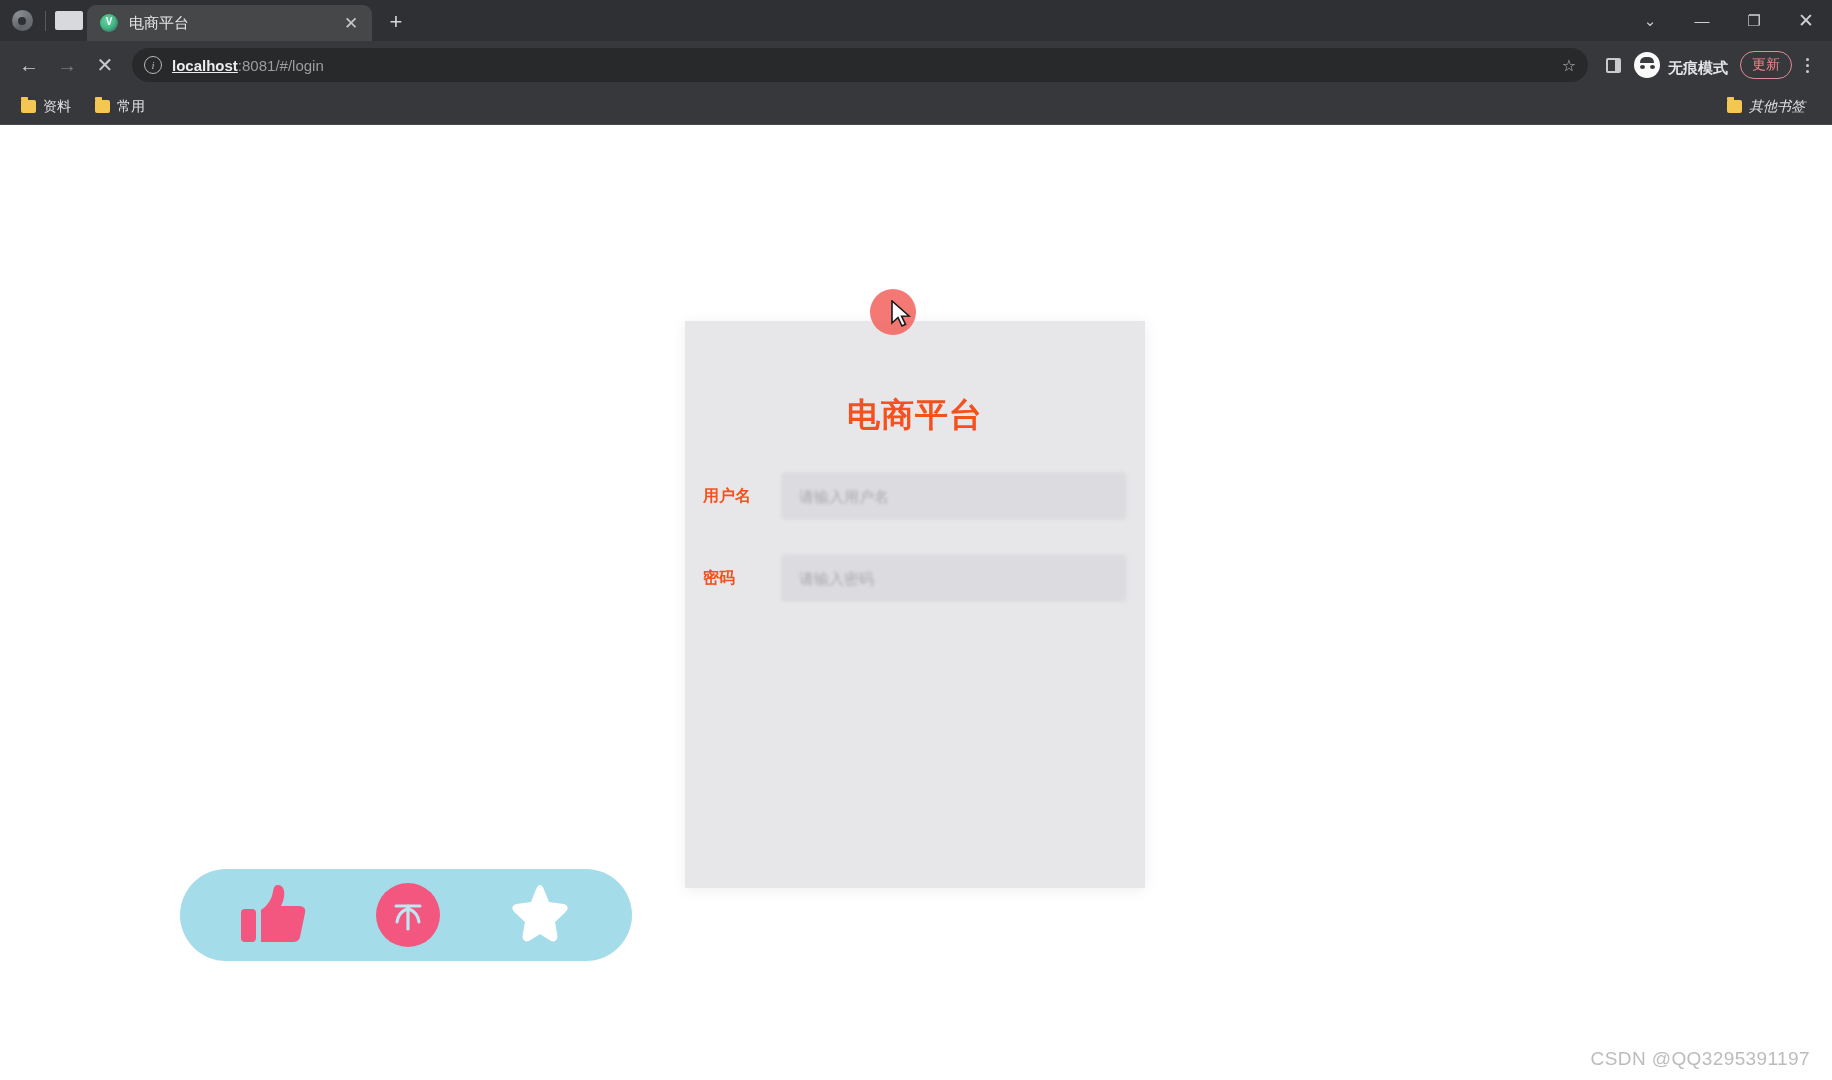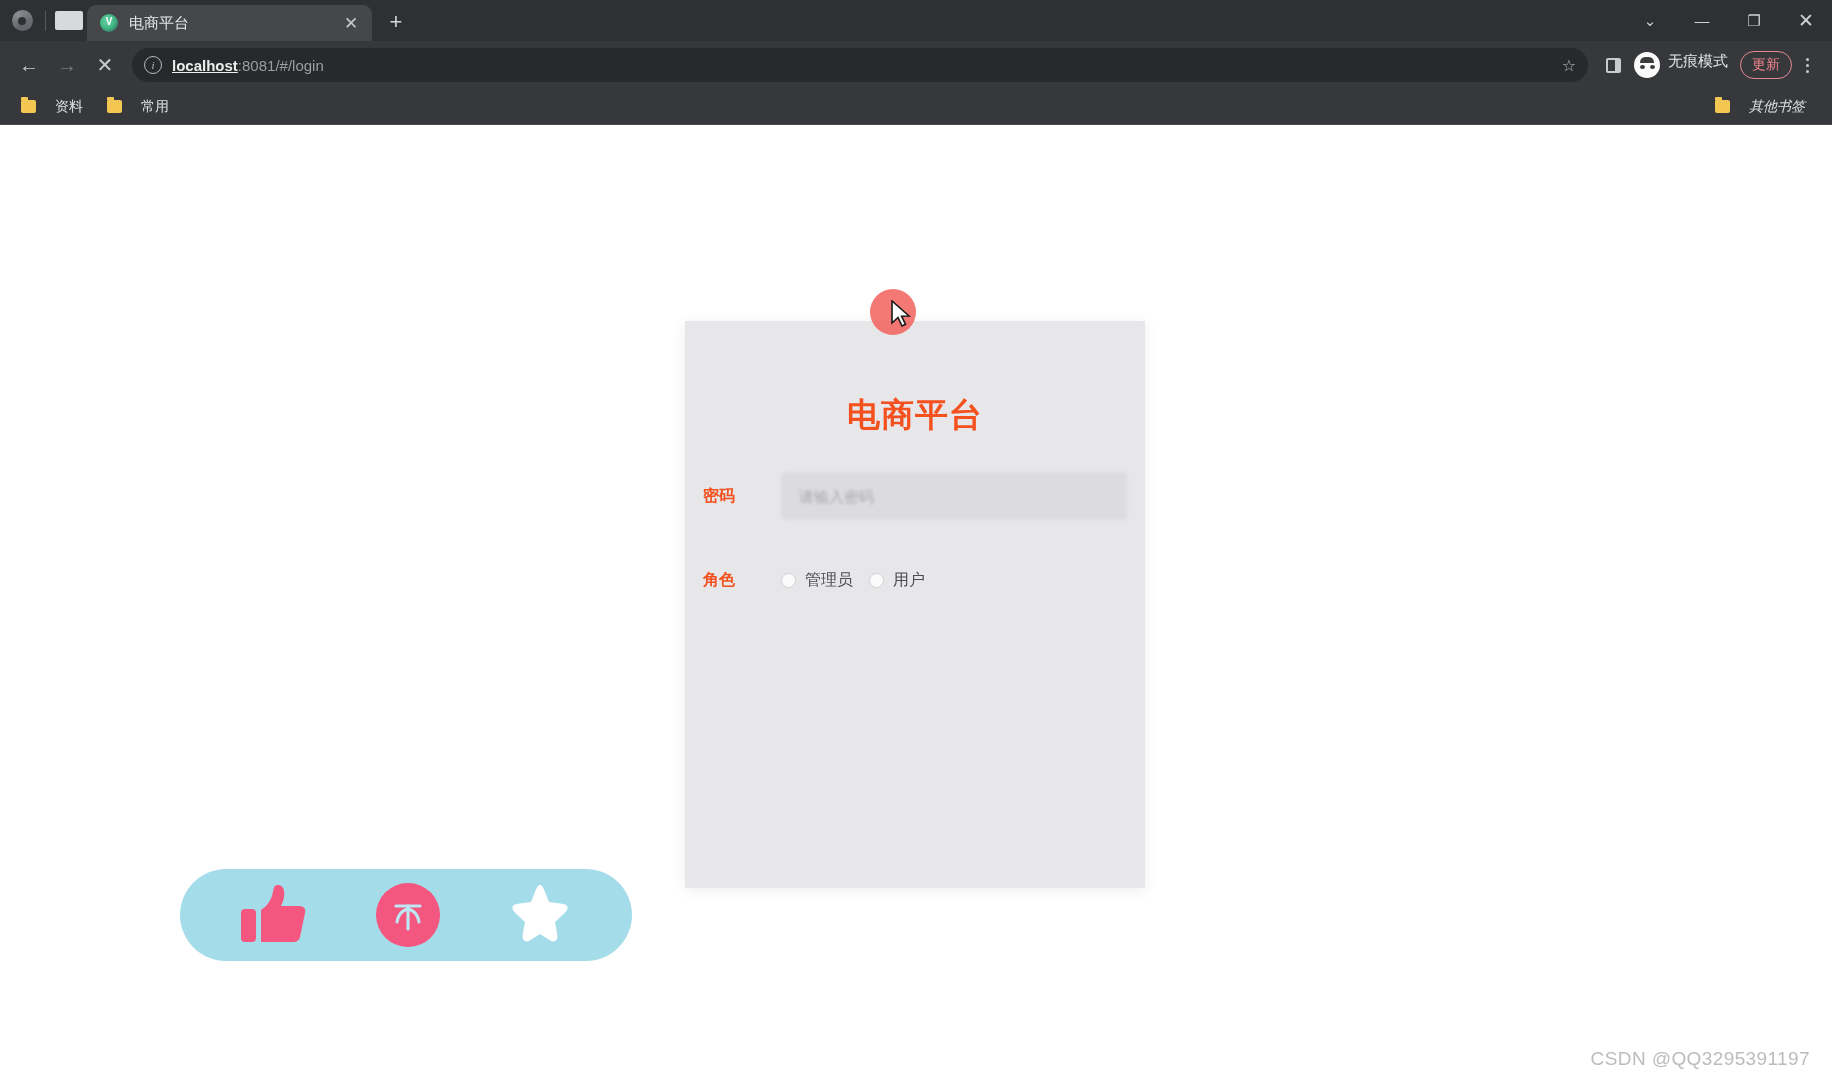--- a/index.html
+++ b/index.html
@@ -118,22 +118,22 @@
   }
   .side-panel-ico {
     width: 15px; height: 15px; border: 2px solid #c9cacc; border-radius: 2px;
     position: relative;
   }
   .side-panel-ico::after {
     content:""; position:absolute; right:0; top:0; bottom:0; width:4px;
     background:#c9cacc;
   }
   .incognito {
-    display: flex; align-items: flex-start; gap: 8px;
-    padding: 0 10px 0 4px; flex-shrink: 0;
+    display: flex; align-items: flex-end; gap: 8px;
+    padding: 0 10px 0 4px; flex-shrink: 0; font-weight: bold;
   }
   .incog-avatar {
     width: 26px; height: 26px; border-radius: 50%; background: #fafafa;
     display: flex; align-items: center; justify-content: center;
     position: relative;
   }
   .incog-hat {
     width: 14px; height: 6px; background: #3a3b3d;
     border-radius: 6px 6px 1px 1px; position: absolute; top: 5px;
   }
@@ -155,21 +155,21 @@
     align-items: center; justify-content: center; gap: 3px; flex-shrink: 0;
   }
   .kebab i { width: 3px; height: 3px; border-radius: 50%; background: #c9cacc; }
 
   .bookmarks {
     height: 36px; background: #37383b;
     display: flex; align-items: center; padding: 0 12px;
     border-bottom: 1px solid #4a4b4e;
   }
   .bm {
-    display: flex; align-items: center; gap: 19px;
+    display: flex; align-items: center; gap: 7px;
     padding: 3px 9px; border-radius: 4px; margin-right: 6px;
   }
   .folder-ico {
     width: 15px; height: 13px; background: #f3c752;
     border-radius: 1px 2px 2px 2px; position: relative; flex-shrink: 0;
   }
   .folder-ico::before {
     content:""; position:absolute; top:-3px; left:0; width:7px; height:3px;
     background:#f3c752; border-radius:1px 1px 0 0;
   }
@@ -365,39 +365,30 @@
         <div class="bm-label">其他书签</div>
       </div>
     </div>
   </div>
 
   <div class="viewport">
 
     <div class="login-card">
       <div class="card-title">电商平台</div>
 
+      <div class="form-row">
+        <div class="form-label">用户名</div>
+        <input class="form-input" type="text" placeholder="请输入用户名" style="">
+      </div>
 
       <div class="form-row">
         <div class="form-label">密码</div>
         <input class="form-input" type="password" placeholder="请输入密码" style="">
       </div>
 
-      <div class="role-row">
-        <div class="form-label">角色</div>
-        <div class="radio-group">
-          <div class="radio-item">
-            <div class="radio-dot"></div>
-            <div class="radio-label">管理员</div>
-          </div>
-          <div class="radio-item">
-            <div class="radio-dot"></div>
-            <div class="radio-label">用户</div>
-          </div>
-        </div>
-      </div>
 
     </div>
 
     <div class="click-halo"></div>
     <div class="cursor-arrow">
       <svg width="24" height="32" viewBox="0 0 24 32">
         <path d="M1,1 L1,23 L7,17.5 L11,26 L14.5,24.3 L10.6,16.2 L18,16 Z" fill="#ffffff" stroke="#1a1a1a" stroke-width="1.6"></path>
       </svg>
     </div>
 

